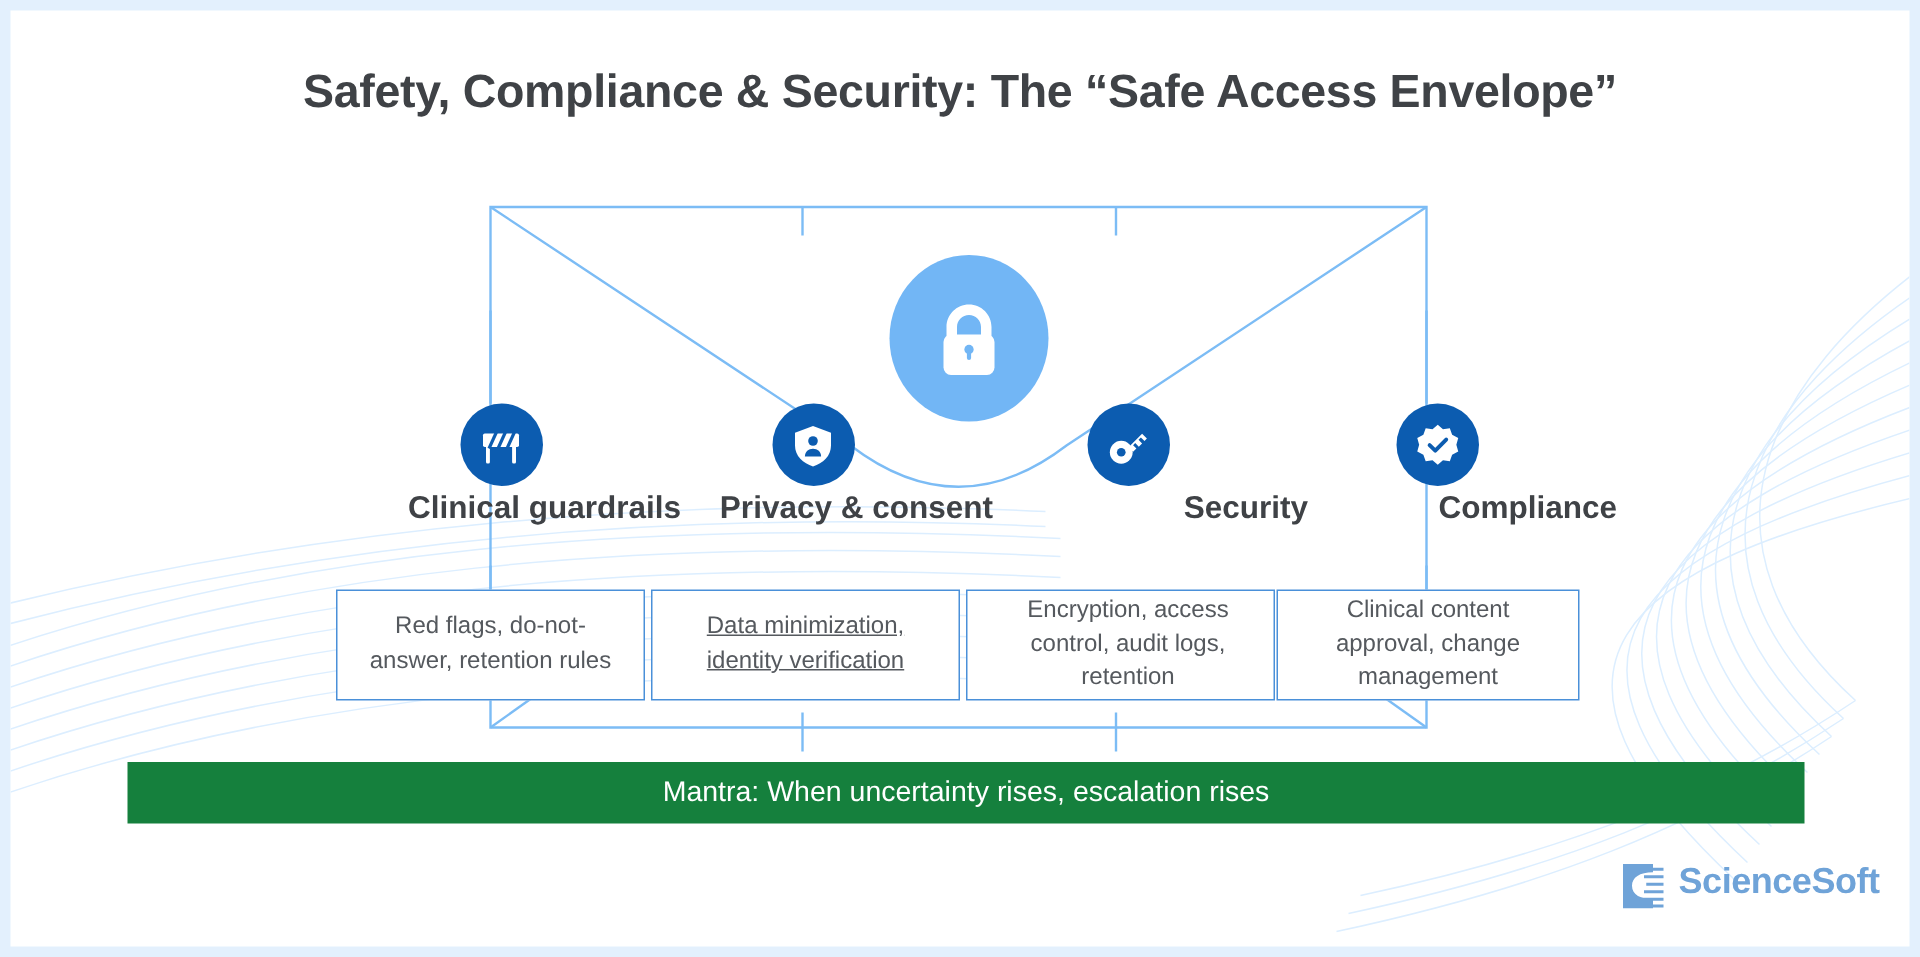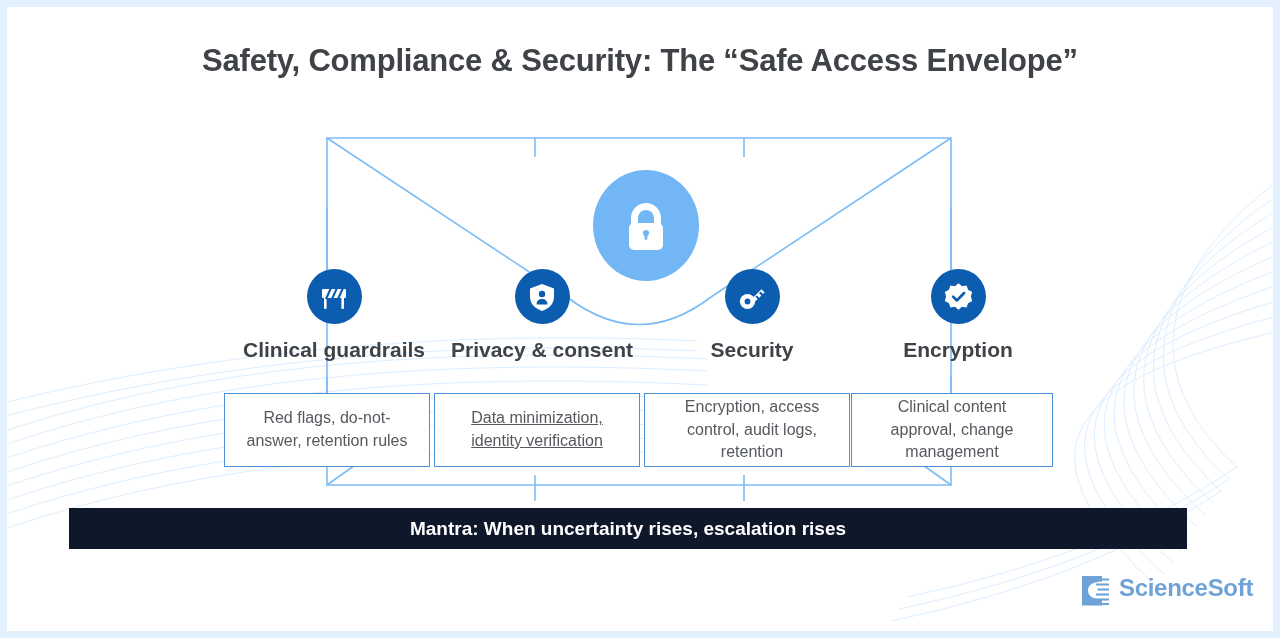--- a/index.html
+++ b/index.html
@@ -56,52 +56,52 @@
     text-align: center;
   }
   .pillar-icon {
     width: 55px; height: 55px;
     border-radius: 50%;
     background: #0c5cb0;
     margin: 0 auto;
     display: flex; align-items: center; justify-content: center;
   }
   .pillar-label {
-    margin-top: 11px;
     font-size: 21px;
     font-weight: bold;
     color: #3f4246;
     line-height: 1.45;
+    text-align: right;
   }
 
   
   .desc-box {
     position: absolute;
     border: 1.6px solid #4a90d9;
     background: #ffffff;
     display: flex;
     align-items: center;
     justify-content: center;
     text-align: center;
     padding: 6px 14px;
     font-size: 16px;
     color: #55595e;
     line-height: 1.42;
   }
 
   
   #mantra-bar {
     position: absolute;
-    left: 62px; top: 501px;
+    left: 78px; top: 501px;
     width: 1118px; height: 41px;
-    background: #0f172a;
+    background: #15803d;
     color: #ffffff;
     display: flex; align-items: center; justify-content: center;
     font-size: 19px;
-    font-weight: bold;
+    font-weight: normal;
   }
 
   
   #brand-logo {
     position: absolute;
     left: 1073px; top: 567px;
     display: flex; align-items: flex-start; gap: 7px;
   }
   #brand-logo-text {
     font-size: 24px;
@@ -223,21 +223,21 @@
     <div class="pillar-label">Security</div>
   </div>
 
   <div class="pillar" style="left:831px; top:262px;">
     <div class="pillar-icon">
       <svg width="31" height="31" viewBox="0 0 32 32" aria-hidden="true">
         <path d="M16 2.2 L 19.6 5.3 L 24.3 4.6 L 25.9 9.1 L 30.1 11.4 L 28.8 16 L 30.1 20.6 L 25.9 22.9 L 24.3 27.4 L 19.6 26.7 L 16 29.8 L 12.4 26.7 L 7.7 27.4 L 6.1 22.9 L 1.9 20.6 L 3.2 16 L 1.9 11.4 L 6.1 9.1 L 7.7 4.6 L 12.4 5.3 Z" fill="#ffffff"></path>
         <path d="M10.4 16.2 L 14.3 20.1 L 21.8 12.4" fill="none" stroke="#0c5cb0" stroke-width="2.7" stroke-linecap="round" stroke-linejoin="round"></path>
       </svg>
     </div>
-    <div class="pillar-label">Encryption</div>
+    <div class="pillar-label">Compliance</div>
   </div>
 
   <div class="desc-box" style="left:217px; top:386px; width:206px; height:74px;">Red flags, do-not-answer, retention rules</div>
   <div class="desc-box" style="left:427px; top:386px; width:206px; height:74px;text-decoration:underline;">Data minimization, identity verification</div>
   <div class="desc-box" style="left:637px; top:386px; width:206px; height:74px;padding-left:24px;">Encryption, access control, audit logs, retention</div>
   <div class="desc-box" style="left:844px; top:386px; width:202px; height:74px;">Clinical content approval, change management</div>
 
   <div id="mantra-bar">
     <span>Mantra: When uncertainty rises, escalation rises</span>
   </div>

